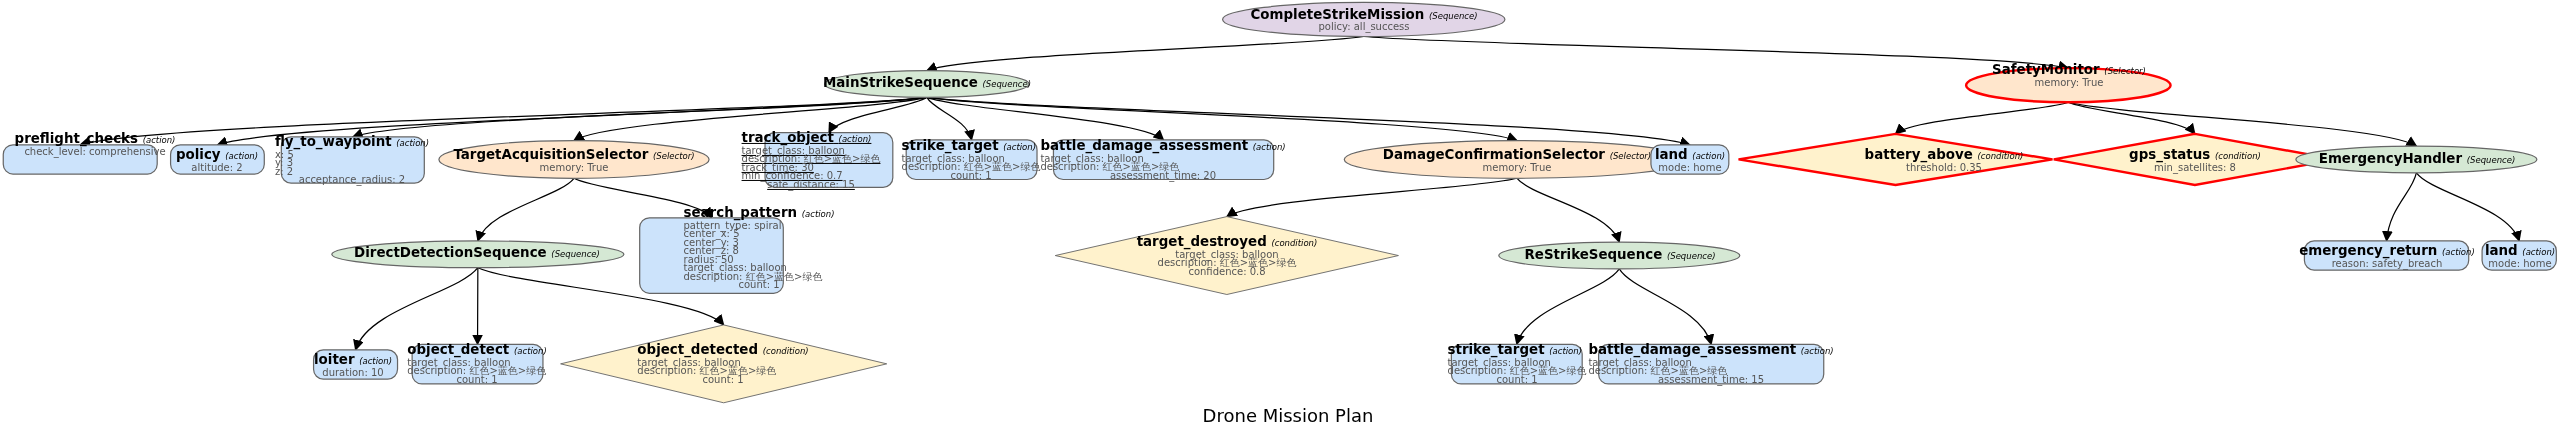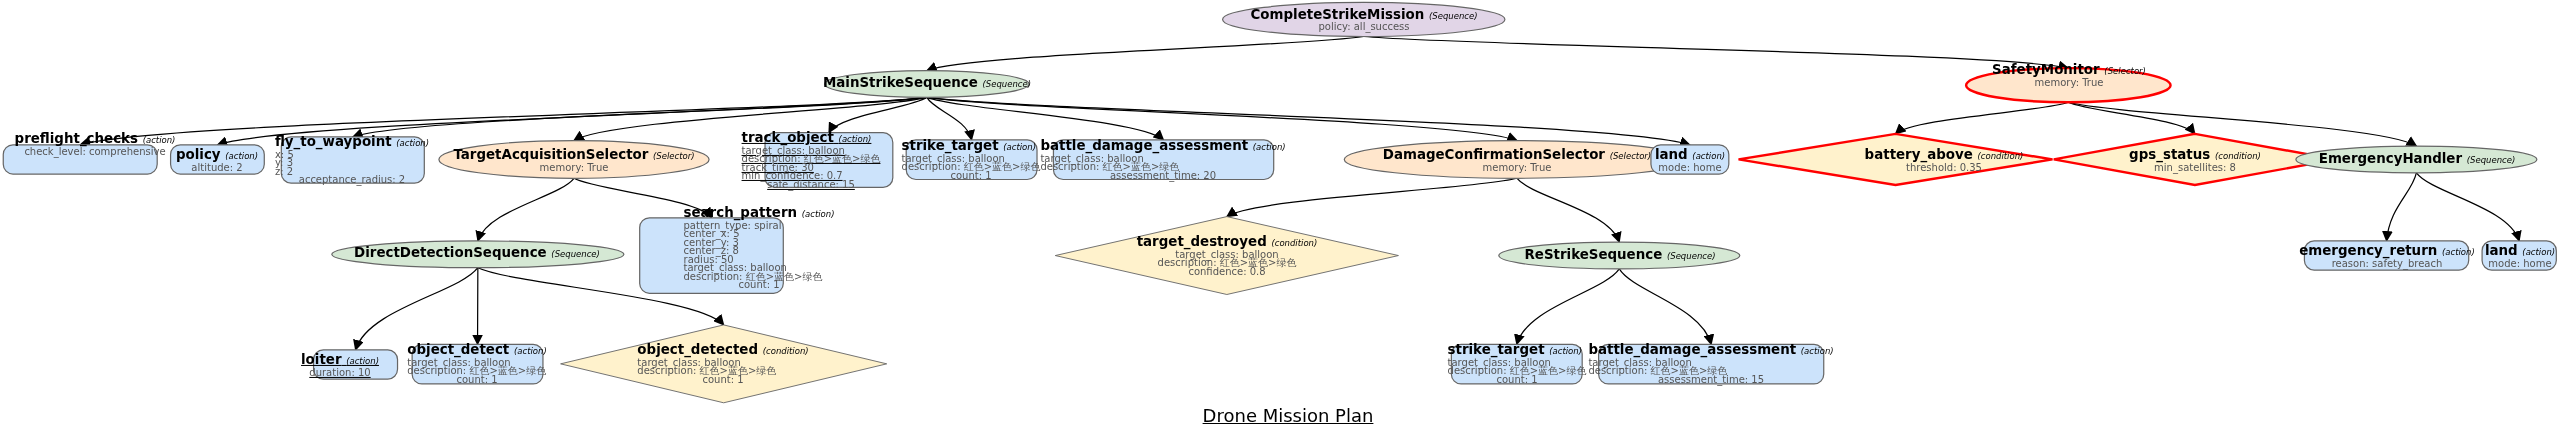--- a/index.html
+++ b/index.html
@@ -5,21 +5,21 @@
   html, body { margin: 0; padding: 0; background: #ffffff; }
   body { width: 2576px; height: 432px; position: relative; overflow: hidden; font-family: "DejaVu Sans", sans-serif; }
   #canvas { position: absolute; left: 0; top: 0; }
   .title { font-weight: bold; font-size: 13.4px; line-height: 14.6px; white-space: nowrap; }
   .kind { font-style: italic; font-weight: normal; font-size: 8.5px; }
   .params { font-size: 10px; line-height: 8.5px; color: #555; white-space: pre; }
   .params.left { text-align: left; }
   .params .last { display: block; text-align: center; }
   .lbl { position: absolute; text-align: center; transform: translate(-50%, -50%); white-space: nowrap; }
   .lbl.cond { text-align: left; }
-  #diagram-title { position: absolute; left: 0; width: 2576px; top: 405px; text-align: center; font-size: 18px; color: #000; text-decoration: underline; }
+  #diagram-title { position: absolute; left: 0; width: 2576px; top: 405px; text-align: center; font-size: 18px; color: #000; }
 </style>
 </head>
 <body>
 
 <svg id="canvas" width="2576" height="432" viewBox="0 0 4231 710">
   <defs>
     <marker id="arrow" viewBox="0 0 10 10" refX="9" refY="5" markerWidth="9" markerHeight="9" orient="auto-start-reverse">
       <path d="M0,0 L10,5 L0,10 z" fill="#000"></path>
     </marker>
   </defs>
@@ -154,21 +154,21 @@
       <div class="title"><span>ReStrikeSequence</span> <span class="kind"> (Sequence)</span></div>
     </div>
     <div class="lbl" style="left: 2387px; top: 256px;">
       <div class="title"><span>emergency_return</span> <span class="kind"> (action)</span></div>
       <div class="params"><span>reason: safety_breach</span><br></div>
     </div>
     <div class="lbl" style="left: 2520px; top: 256px;">
       <div class="title"><span>land</span> <span class="kind"> (action)</span></div>
       <div class="params"><span>mode: home</span><br></div>
     </div>
-    <div class="lbl" style="left: 340px; top: 365px; text-decoration: underline;">
+    <div class="lbl" style="left: 353px; top: 365px;">
       <div class="title"><span>loiter</span> <span class="kind"> (action)</span></div>
       <div class="params"><span>duration: 10</span><br></div>
     </div>
     <div class="lbl cond" style="left: 477px; top: 364px;">
       <div class="title"><span>object_detect</span> <span class="kind"> (action)</span></div>
       <div class="params left"><span>target_class: balloon</span><br><span>description: 红色&gt;蓝色&gt;绿色</span><br><span class="last">count: 1</span></div>
     </div>
     <div class="lbl cond" style="left: 723px; top: 364px;">
       <div class="title"><span>object_detected</span> <span class="kind"> (condition)</span></div>
       <div class="params left"><span>target_class: balloon</span><br><span>description: 红色&gt;蓝色&gt;绿色</span><br><span class="last">count: 1</span></div>

